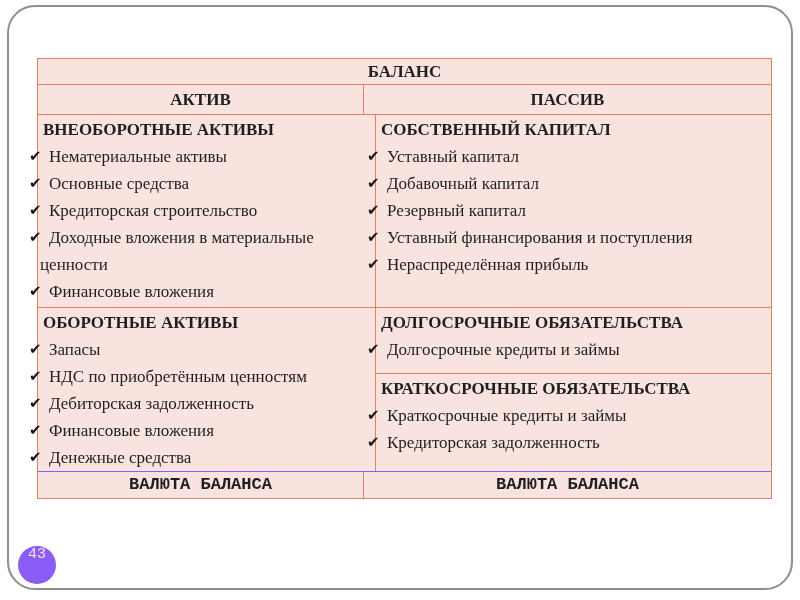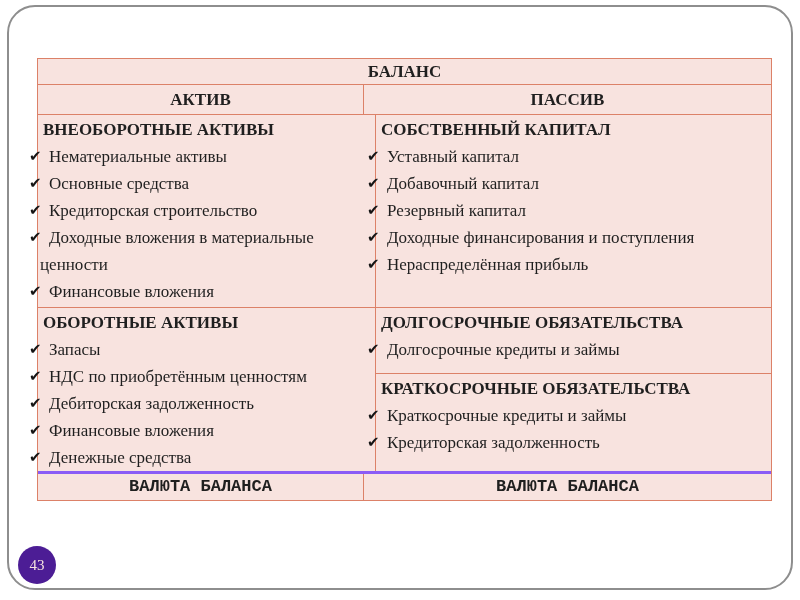--- a/index.html
+++ b/index.html
@@ -60,21 +60,21 @@
   }
   .head-row .cell { height: 29px; line-height: 29px; }
   .foot-row .cell { height: 26px; line-height: 26px; font-family: Liberation Mono, monospace; }
   .cell-left {
     width: 326px;
     border-right: 1px solid #dc8168;
   }
   .cell-right { flex: 1; }
   .body-row {
     display: flex;
-    border-bottom: 3px solid #8b5cf6;
+    border-bottom: 1px solid #8b5cf6;
   }
   .col { box-sizing: border-box; }
   .col-left {
     width: 338px;
     border-right: 1px solid #dc8168;
   }
   .col-right { flex: 1; }
   .sec {
     box-sizing: border-box;
     padding-top: 1px;
@@ -110,26 +110,26 @@
     line-height: 27px;
     color: #141414;
   }
   .page-badge {
     position: absolute;
     left: 18px;
     top: 546px;
     width: 38px;
     height: 38px;
     border-radius: 50%;
-    background: #4c1d95;
+    background: #8b5cf6;
     color: #f6e3df;
-    font-family: Liberation Serif, serif;
+    font-family: Liberation Mono, monospace;
     font-size: 15px;
     display: flex;
-    align-items: center;
+    align-items: flex-start;
     justify-content: center;
   }
 </style>
 </head>
 <body>
 
 <div class="stage">
   <div class="frame"></div>
 
   <div class="balance-table">
@@ -165,21 +165,21 @@
 
       </div>
 
       <div class="col col-right">
 
         <div class="sec sec-a">
           <div class="sec-title">СОБСТВЕННЫЙ КАПИТАЛ</div>
           <div class="li"><span class="chk">✔</span><span>Уставный капитал</span></div>
           <div class="li"><span class="chk">✔</span><span>Добавочный капитал</span></div>
           <div class="li"><span class="chk">✔</span><span>Резервный капитал</span></div>
-          <div class="li"><span class="chk">✔</span><span>Доходные финансирования и поступления</span></div>
+          <div class="li"><span class="chk">✔</span><span>Уставный финансирования и поступления</span></div>
           <div class="li"><span class="chk">✔</span><span>Нераспределённая прибыль</span></div>
         </div>
 
         <div class="sec sec-b-right1">
           <div class="sec-title">ДОЛГОСРОЧНЫЕ ОБЯЗАТЕЛЬСТВА</div>
           <div class="li"><span class="chk">✔</span><span>Долгосрочные кредиты и займы</span></div>
         </div>
 
         <div class="sec sec-b-right2">
           <div class="sec-title">КРАТКОСРОЧНЫЕ ОБЯЗАТЕЛЬСТВА</div>

